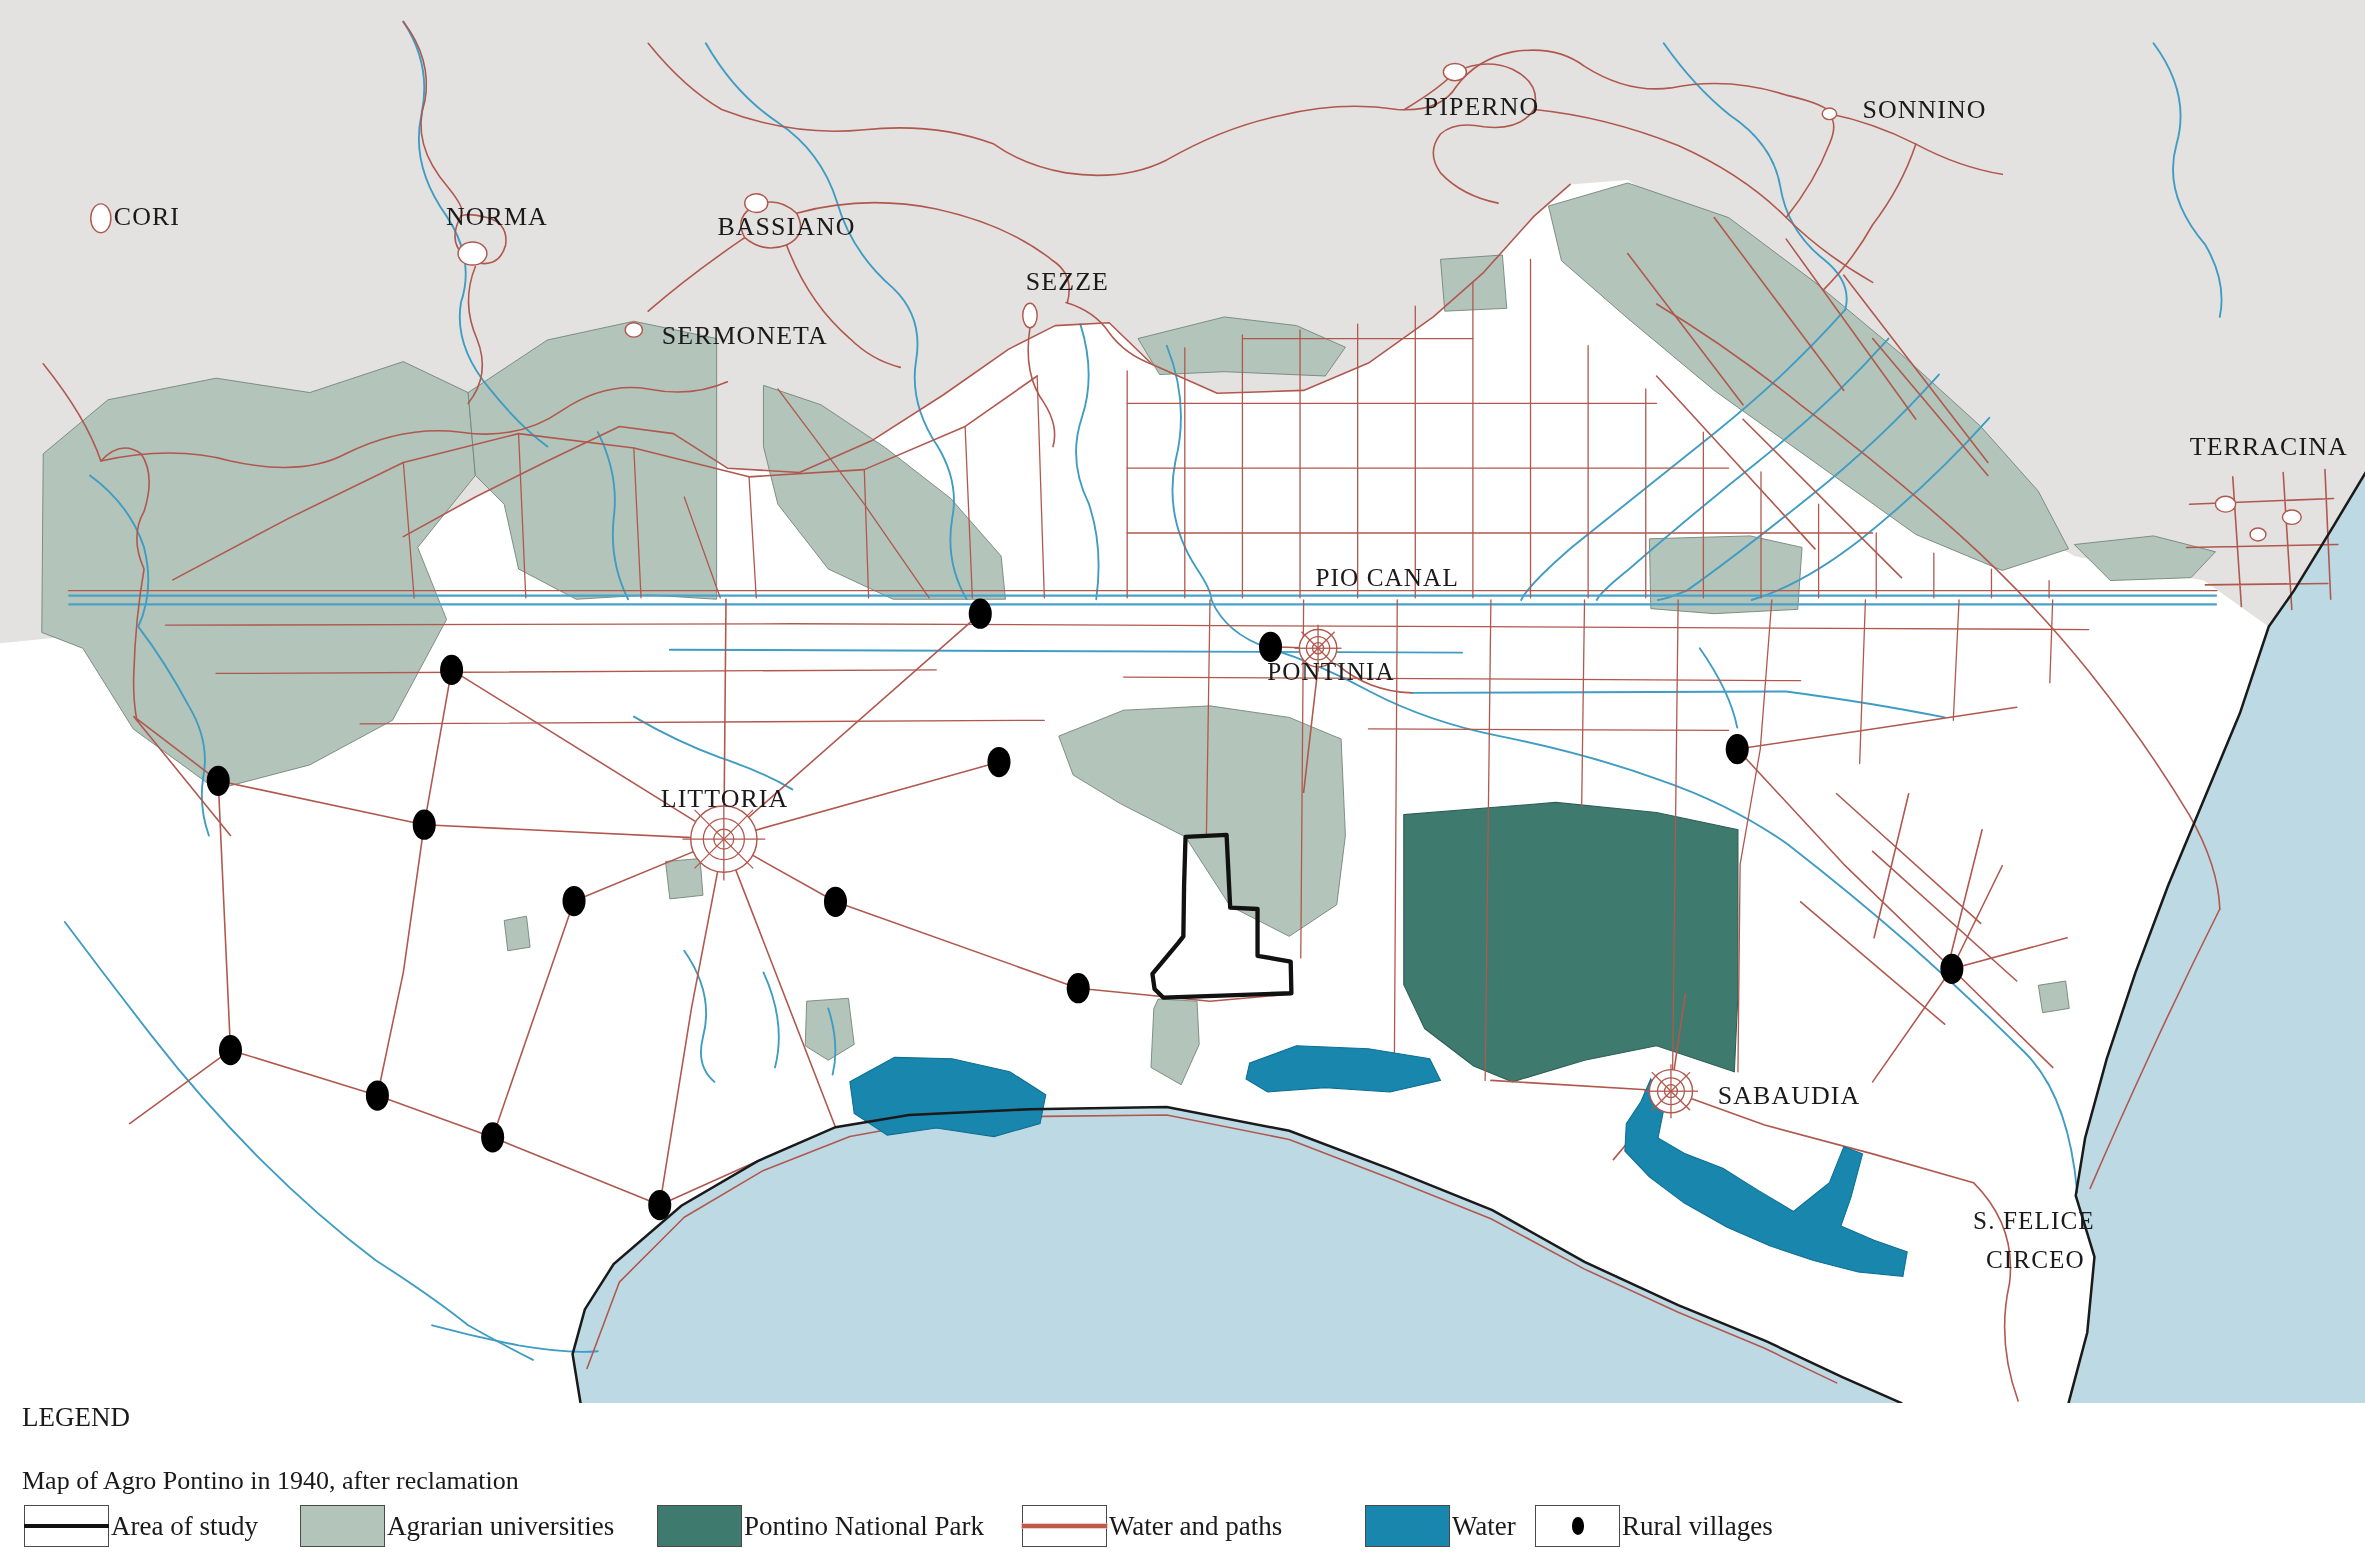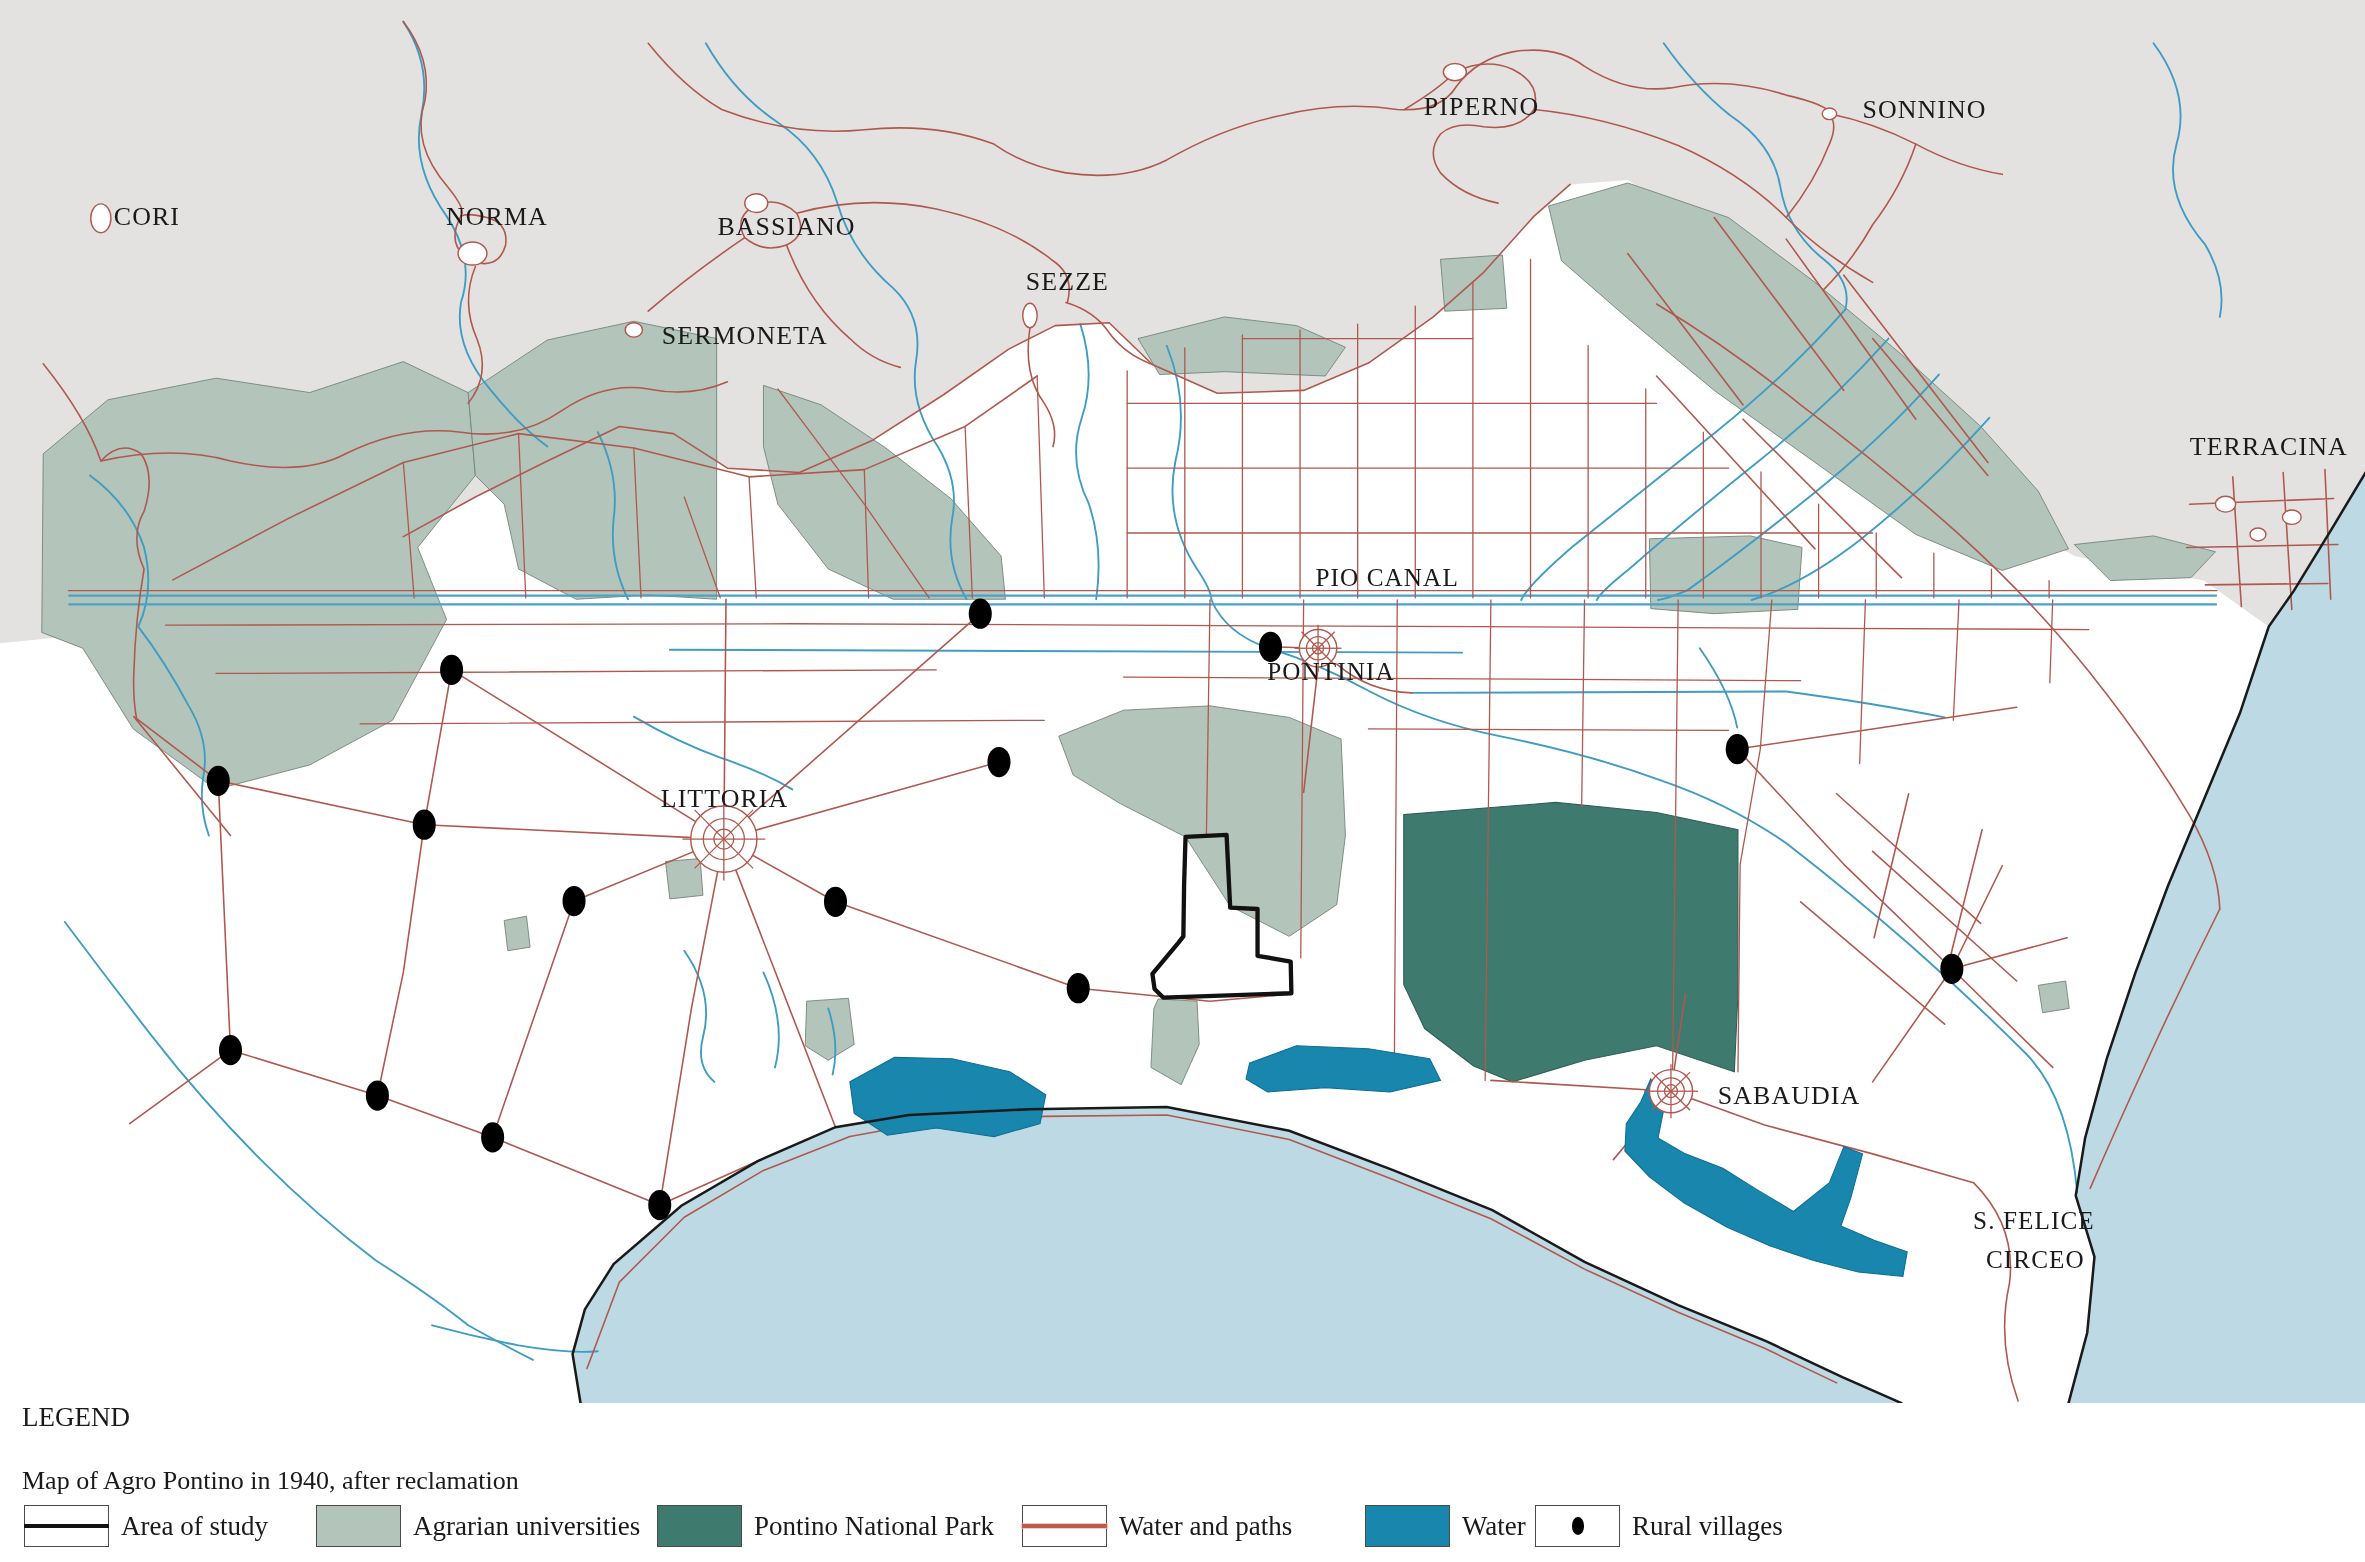--- a/index.html
+++ b/index.html
@@ -7,22 +7,22 @@
          font-family:"Liberation Serif","DejaVu Serif",serif;}
   svg text{font-family:"Liberation Serif","DejaVu Serif",serif;fill:#1a1a1a;}
   .city-label{letter-spacing:1.5px;}
   
   .legend-block{position:absolute;left:0;top:1403px;width:2366px;height:207px;background:#fff;}
   .legend-title{position:absolute;left:22px;top:-1.4px;font-size:27px;color:#1a1a1a;}
   .legend-caption{position:absolute;left:22px;top:63px;font-size:26px;color:#1a1a1a;}
   .legend-item{position:absolute;top:102px;display:flex;align-items:center;}
   .legend-item .sw{width:85px;height:42px;border:1.4px solid #4a4a4a;box-sizing:border-box;
                    position:relative;background:#fff;flex:0 0 auto;}
-  .legend-item .lbl{margin-left:12px;font-size:27px;color:#1a1a1a;white-space:nowrap;}
-  .li-0{left:24px}.li-1{left:316px}.li-2{left:657px}.li-3{left:1022px}.li-4{left:1365px}.li-5{left:1535px}
+  .legend-item .lbl{margin-left:2px;font-size:27px;color:#1a1a1a;white-space:nowrap;}
+  .li-0{left:24px}.li-1{left:300px}.li-2{left:657px}.li-3{left:1022px}.li-4{left:1365px}.li-5{left:1535px}
   .sw-agrarian{background:#b3c4ba !important;}
   .sw-park{background:#3e7b6e !important;}
   .sw-water{background:#1886ad !important;}
   .sw-study .bar{position:absolute;left:-1.4px;right:-1.4px;top:50%;margin-top:-2.2px;height:4.3px;background:#111;}
   .sw-roads .bar{position:absolute;left:-1.4px;right:-1.4px;top:50%;margin-top:-2.2px;height:4.3px;background:#c0584c;box-shadow:0 0 0 0.7px #e5b5ae;}
   .sw-village .dot{position:absolute;left:50%;top:50%;width:12.2px;height:17.3px;margin:-8.6px 0 0 -5.8px;background:#000;border-radius:50%;}
 </style>
 </head>
 <body>
 

